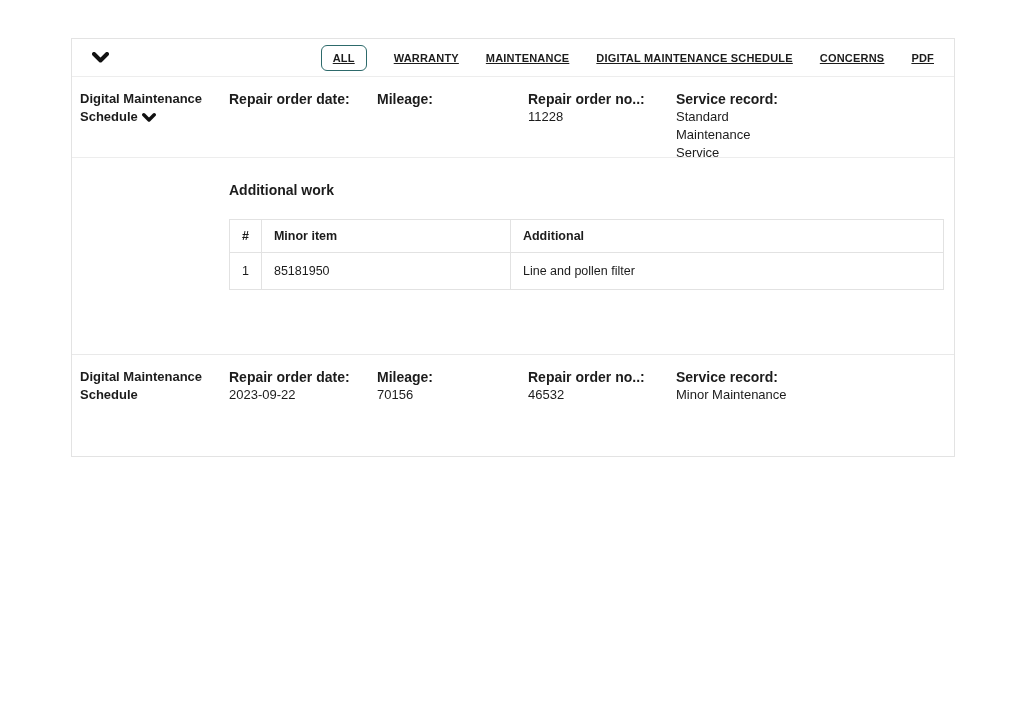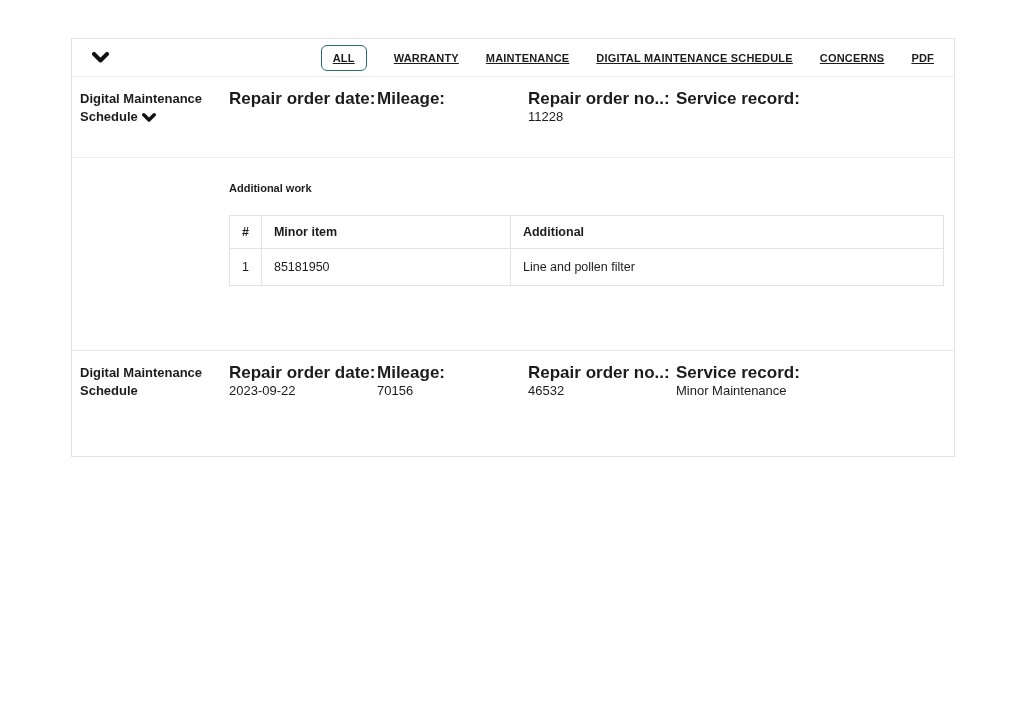--- a/index.html
+++ b/index.html
@@ -19,26 +19,26 @@
   .record { display:flex; padding:13px 8px 0 8px; }
   .record.second { border-top:1px solid #e9e9e9; height:107px; }
   .record.first { height:80px; }
   .rcol { display:flex; flex-direction:column; }
   .rcol.c1 { width:149px; }
   .rcol.c2 { width:148px; }
   .rcol.c3 { width:151px; }
   .rcol.c4 { width:148px; }
   .rcol.c5 { flex:1; }
   .rtype { font-size:13px; font-weight:bold; line-height:18px; max-width:130px; }
-  .rlabel { font-size:17px; font-weight:bold; line-height:18px; }
+  .rlabel { font-size:14px; font-weight:bold; line-height:18px; }
   .rvalue { font-size:13px; line-height:18px; max-width:120px; }
   .chev-inline { display:inline-block; vertical-align:-1px; margin-left:4px; }
   
   .expanded { border-top:1px solid #ededed; padding:24px 10px 0 157px; }
-  .aw-title { font-size:11px; font-weight:bold; }
+  .aw-title { font-size:14px; font-weight:bold; }
   table.aw { border-collapse:collapse; margin-top:21px; width:100%; }
   table.aw th, table.aw td { border:1px solid #e2e2e2; font-size:12.5px;
     text-align:left; }
   table.aw th { font-weight:bold; padding:9px 12px; height:33px; }
   table.aw td { padding:10px 12px; height:37px; }
   th.col-num, td.col-num { width:29px; text-align:center; padding-left:6px; padding-right:6px; }
   th.col-item, td.col-item { width:249px; }
   .spacer-after-table { height:64px; }
 </style>
 </head>
@@ -77,20 +77,21 @@
     <div class="rcol c3">
       <span class="rlabel">Mileage:</span>
       <span class="rvalue"></span>
     </div>
     <div class="rcol c4">
       <span class="rlabel">Repair order no..:</span>
       <span class="rvalue">11228</span>
     </div>
     <div class="rcol c5">
       <span class="rlabel">Service record:</span>
+      <span class="rvalue">Standard Maintenance Service</span>
     </div>
   </div>
 
   <div class="expanded">
     <div class="aw-title">Additional work</div>
     <table class="aw">
       <thead>
         <tr>
           <th class="col-num">#</th>
           <th class="col-item">Minor item</th>

